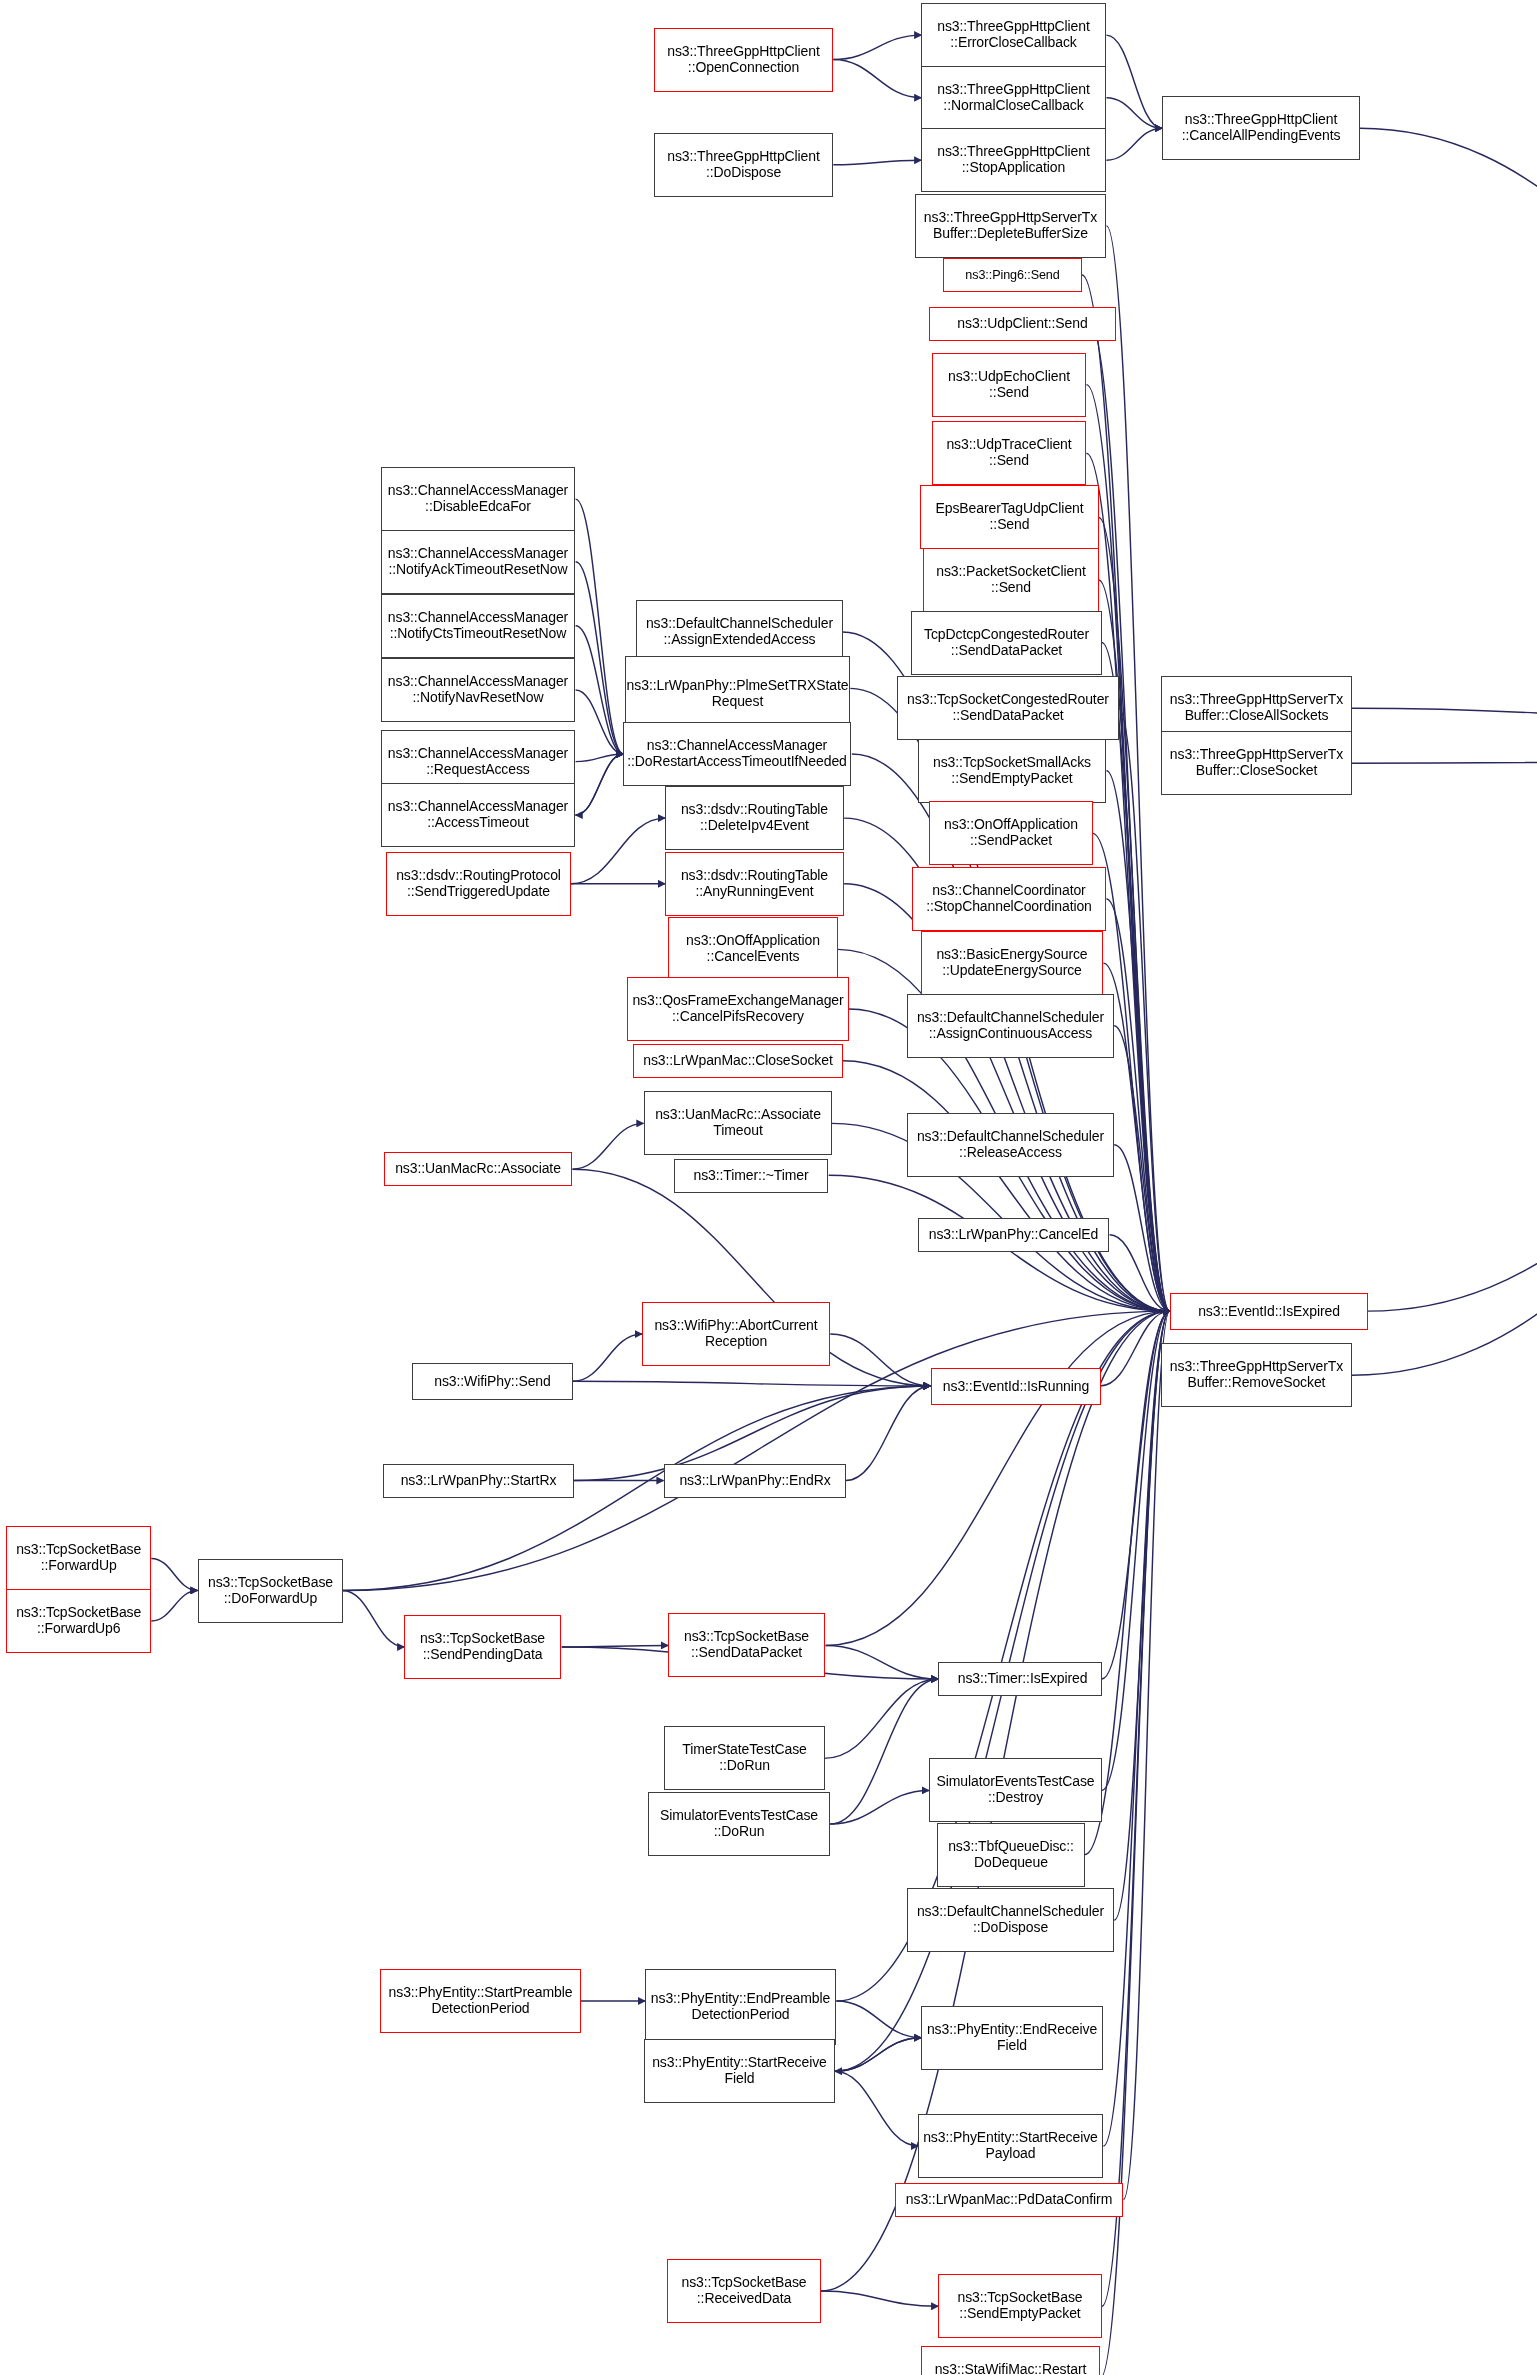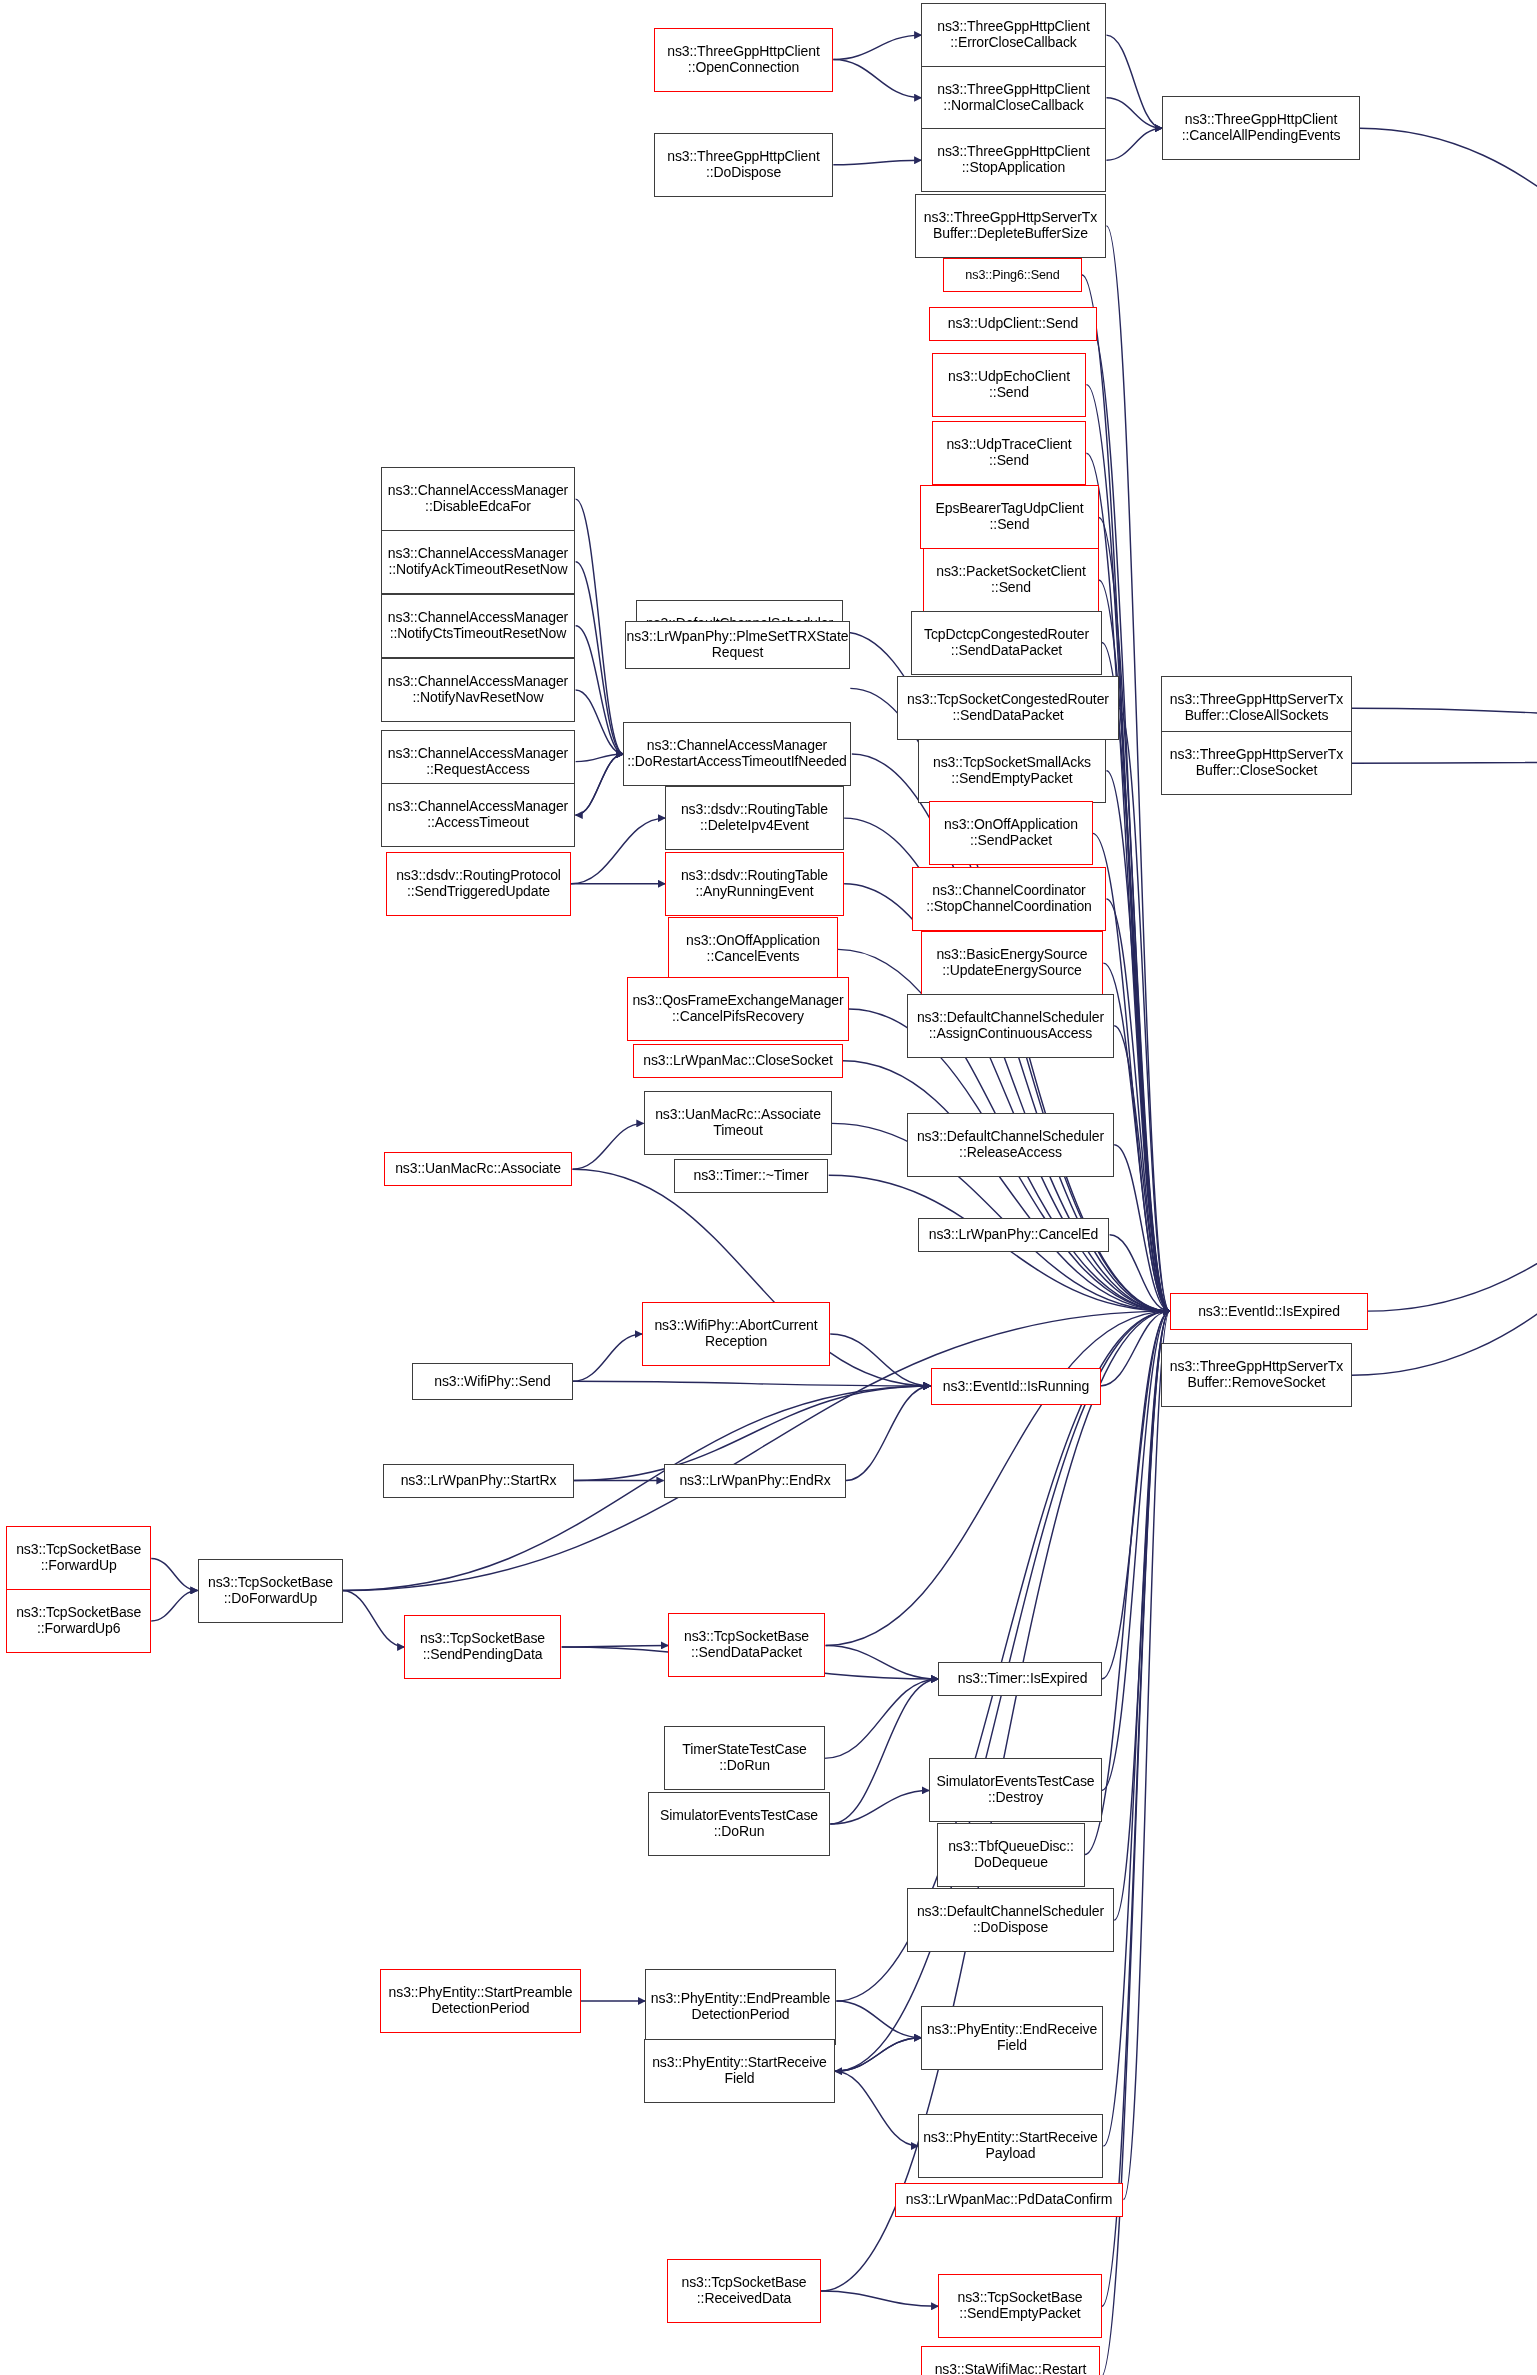--- a/index.html
+++ b/index.html
@@ -141,21 +141,21 @@
 ::NormalCloseCallback</div>
       <div class="node black" style="left: 654px; top: 133px; width: 179px; height: 64px;">ns3::ThreeGppHttpClient
 ::DoDispose</div>
       <div class="node black" style="left: 921px; top: 128px; width: 185px; height: 64px;">ns3::ThreeGppHttpClient
 ::StopApplication</div>
       <div class="node black" style="left: 1162px; top: 96px; width: 198px; height: 64px;">ns3::ThreeGppHttpClient
 ::CancelAllPendingEvents</div>
       <div class="node black" style="left: 915px; top: 194px; width: 191px; height: 64px;">ns3::ThreeGppHttpServerTx
 Buffer::DepleteBufferSize</div>
       <div class="node red" style="left: 943px; top: 258px; width: 139px; height: 34px; font-size: 12.6px;">ns3::Ping6::Send</div>
-      <div class="node red" style="left: 929px; top: 307px; width: 168px; height: 34px;">ns3::UdpClient::Send</div>
+      <div class="node red" style="left: 929px; top: 307px; width: 187px; height: 34px;">ns3::UdpClient::Send</div>
       <div class="node red" style="left: 932px; top: 353px; width: 154px; height: 64px;">ns3::UdpEchoClient
 ::Send</div>
       <div class="node red" style="left: 932px; top: 421px; width: 154px; height: 64px;">ns3::UdpTraceClient
 ::Send</div>
       <div class="node red" style="left: 920px; top: 485px; width: 179px; height: 64px;">EpsBearerTagUdpClient
 ::Send</div>
       <div class="node red" style="left: 923px; top: 548px; width: 176px; height: 64px; text-align: center;">ns3::PacketSocketClient
 ::Send</div>
       <div class="node black" style="left: 911px; top: 611px; width: 191px; height: 64px;">TcpDctcpCongestedRouter
 ::SendDataPacket</div>
@@ -191,21 +191,21 @@
 ::NotifyNavResetNow</div>
       <div class="node black" style="left: 381px; top: 730px; width: 194px; height: 64px;">ns3::ChannelAccessManager
 ::RequestAccess</div>
       <div class="node black" style="left: 381px; top: 783px; width: 194px; height: 64px;">ns3::ChannelAccessManager
 ::AccessTimeout</div>
       <div class="node red" style="left: 386px; top: 852px; width: 185px; height: 64px;">ns3::dsdv::RoutingProtocol
 ::SendTriggeredUpdate</div>
       <div class="node red" style="left: 384px; top: 1152px; width: 188px; height: 34px;">ns3::UanMacRc::Associate</div>
       <div class="node black" style="left: 636px; top: 600px; width: 207px; height: 64px;">ns3::DefaultChannelScheduler
 ::AssignExtendedAccess</div>
-      <div class="node black" style="left: 625px; top: 621px; width: 225px; height: 48px;">ns3::LrWpanPhy::PlmeSetTRXState
+      <div class="node black" style="left: 625px; top: 656px; width: 225px; height: 76px;">ns3::LrWpanPhy::PlmeSetTRXState
 Request</div>
       <div class="node black" style="left: 623px; top: 722px; width: 228px; height: 64px;">ns3::ChannelAccessManager
 ::DoRestartAccessTimeoutIfNeeded</div>
       <div class="node black" style="left: 665px; top: 786px; width: 179px; height: 64px;">ns3::dsdv::RoutingTable
 ::DeleteIpv4Event</div>
       <div class="node red" style="left: 665px; top: 852px; width: 179px; height: 64px;">ns3::dsdv::RoutingTable
 ::AnyRunningEvent</div>
       <div class="node red" style="left: 668px; top: 917px; width: 170px; height: 64px;">ns3::OnOffApplication
 ::CancelEvents</div>
       <div class="node red" style="left: 627px; top: 977px; width: 222px; height: 64px;">ns3::QosFrameExchangeManager

